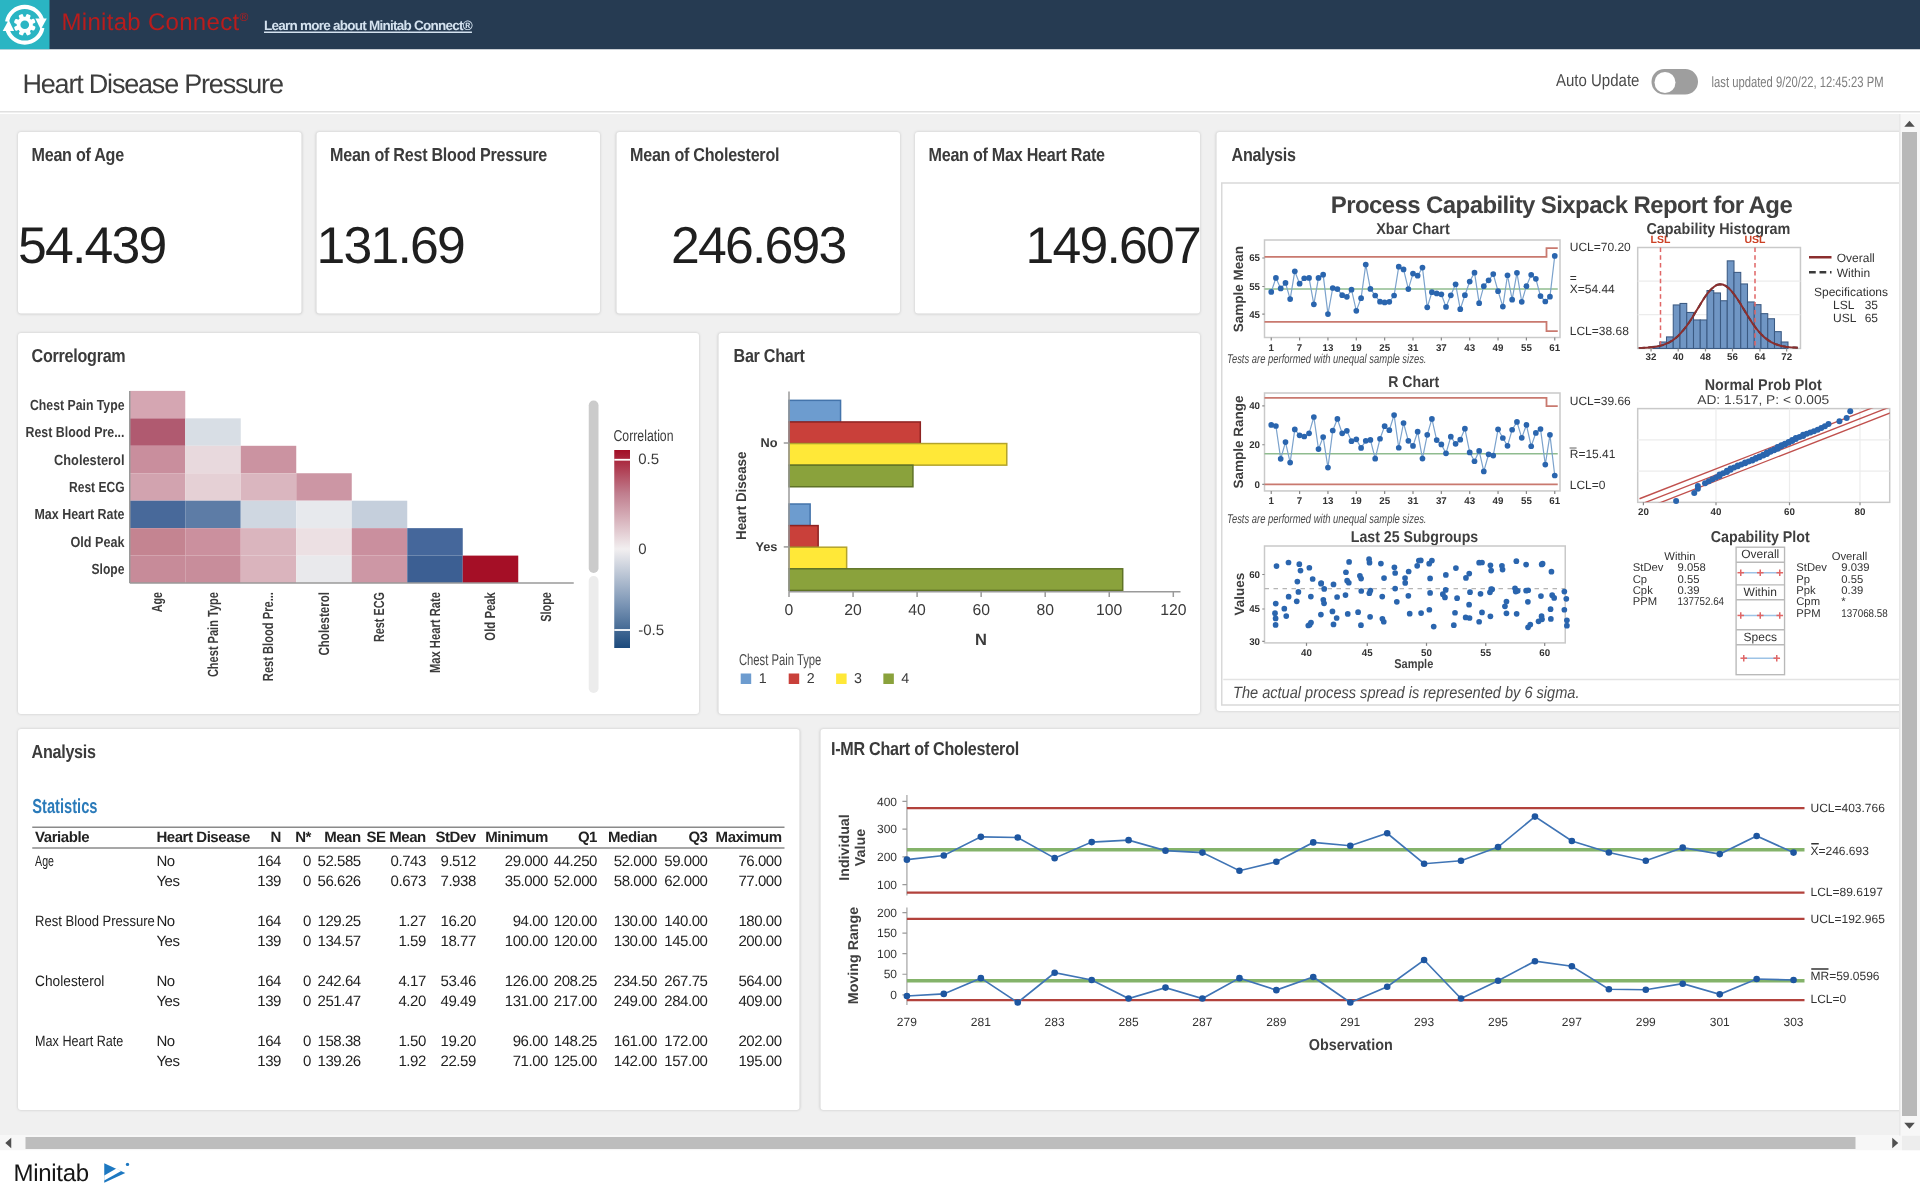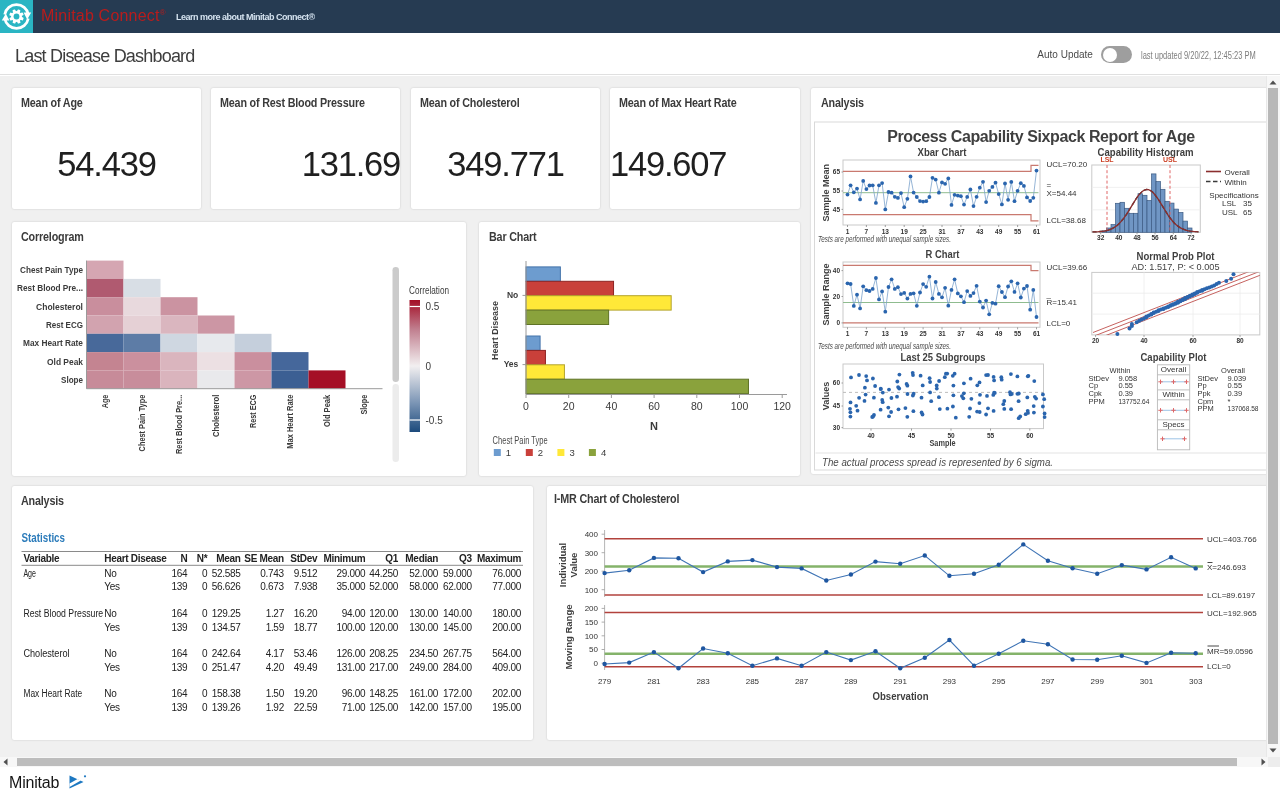--- a/index.html
+++ b/index.html
@@ -25,40 +25,40 @@
     <rect x="15.0" y="9.2" width="3.0" height="3.4" rx="0.8" fill="#fff" transform="rotate(67 16.5 16.5)"></rect>
     <rect x="15.0" y="9.2" width="3.0" height="3.4" rx="0.8" fill="#fff" transform="rotate(112 16.5 16.5)"></rect>
     <rect x="15.0" y="9.2" width="3.0" height="3.4" rx="0.8" fill="#fff" transform="rotate(157 16.5 16.5)"></rect>
     <rect x="15.0" y="9.2" width="3.0" height="3.4" rx="0.8" fill="#fff" transform="rotate(202 16.5 16.5)"></rect>
     <rect x="15.0" y="9.2" width="3.0" height="3.4" rx="0.8" fill="#fff" transform="rotate(247 16.5 16.5)"></rect>
     <rect x="15.0" y="9.2" width="3.0" height="3.4" rx="0.8" fill="#fff" transform="rotate(292 16.5 16.5)"></rect>
     <rect x="15.0" y="9.2" width="3.0" height="3.4" rx="0.8" fill="#fff" transform="rotate(337 16.5 16.5)"></rect>
     <circle cx="16.5" cy="16.5" r="2.9" fill="#2ab5c3"></circle>
   </svg>
 <div class="abs" style="left:41px;top:7px;font-size:16px;color:#b91c1c;white-space:nowrap;letter-spacing:0.2px">Minitab Connect<span style="font-size:8px;vertical-align:6px">®</span></div>
-<div class="abs" style="left:176px;top:12px;font-size:9px;font-weight:bold;color:#d4e2ef;letter-spacing:-0.5px;">Learn more about Minitab Connect®</div>
+<div class="abs" style="left:176px;top:12px;font-size:9px;font-weight:bold;color:#d4e2ef;letter-spacing:-0.5px;text-decoration:underline">Learn more about Minitab Connect®</div>
 <div class="abs" style="left:0;top:33px;width:1280px;height:42px;background:#fff;border-bottom:1px solid #e0e0e0"></div>
-<div class="abs" style="left:15px;top:45.5px;font-size:18px;color:#3d3d3d;letter-spacing:-0.8px">Last Disease Dashboard</div>
+<div class="abs" style="left:15px;top:45.5px;font-size:18px;color:#3d3d3d;letter-spacing:-0.8px">Heart Disease Pressure</div>
 <div class="abs" style="right:187px;top:48px;font-size:11.5px;color:#4a4a4a;white-space:nowrap;transform:scaleX(0.87);transform-origin:100% 50%">Auto Update</div>
 <div class="abs" style="left:1101px;top:46px;width:31px;height:17px;background:#9e9e9e;border-radius:8.5px"></div>
 <div class="abs" style="left:1103px;top:47.5px;width:14px;height:14px;background:#fff;border-radius:50%"></div>
 <div class="abs" style="left:1141px;top:49.5px;font-size:10px;color:#7d7d7d;white-space:nowrap;transform:scaleX(0.75);transform-origin:0 50%">last updated 9/20/22, 12:45:23 PM</div>
 <div class="abs" style="left:0;top:76px;width:1280px;height:681px;background:#f0f0f0"></div>
 <div class="card" style="left:12px;top:88px;width:189px;height:121px"></div>
 <div class="ctitle" style="left:21px;top:96px">Mean of Age</div>
-<div class="abs" style="left:12px;top:145px;width:189px;text-align:center;font-size:34.5px;color:#1f1f1f;letter-spacing:-1.2px">54.439</div>
+<div class="abs" style="left:12px;top:145px;width:189px;text-align:left;font-size:34.5px;color:#1f1f1f;letter-spacing:-1.2px">54.439</div>
 <div class="card" style="left:211px;top:88px;width:189px;height:121px"></div>
 <div class="ctitle" style="left:220px;top:96px">Mean of Rest Blood Pressure</div>
-<div class="abs" style="left:211px;top:145px;width:189px;text-align:right;font-size:34.5px;color:#1f1f1f;letter-spacing:-1.2px">131.69</div>
+<div class="abs" style="left:211px;top:145px;width:189px;text-align:left;font-size:34.5px;color:#1f1f1f;letter-spacing:-1.2px">131.69</div>
 <div class="card" style="left:411px;top:88px;width:189px;height:121px"></div>
 <div class="ctitle" style="left:420px;top:96px">Mean of Cholesterol</div>
-<div class="abs" style="left:411px;top:145px;width:189px;text-align:center;font-size:34.5px;color:#1f1f1f;letter-spacing:-1.2px">349.771</div>
+<div class="abs" style="left:411px;top:145px;width:189px;text-align:center;font-size:34.5px;color:#1f1f1f;letter-spacing:-1.2px">246.693</div>
 <div class="card" style="left:610px;top:88px;width:190px;height:121px"></div>
 <div class="ctitle" style="left:619px;top:96px">Mean of Max Heart Rate</div>
-<div class="abs" style="left:610px;top:145px;width:190px;text-align:left;font-size:34.5px;color:#1f1f1f;letter-spacing:-1.2px">149.607</div>
+<div class="abs" style="left:610px;top:145px;width:190px;text-align:right;font-size:34.5px;color:#1f1f1f;letter-spacing:-1.2px">149.607</div>
 <div class="card" style="left:811px;top:88px;width:462px;height:386px"></div>
 <div class="ctitle" style="left:821px;top:96px">Analysis</div>
 <svg style="position:absolute;left:811px;top:88px;" width="462" height="386" viewBox="0 0 462 386">
     <rect x="3.5" y="34.0" width="454.00" height="348.00" fill="#fff" stroke="#d9d9d9" stroke-width="1"></rect>
     <text x="230.0" y="54.0" fill="#3f3f3f" text-anchor="middle" font-size="16px" font-weight="bold" letter-spacing="-0.4">Process Capability Sixpack Report for Age</text>
     <text x="131.0" y="68.0" fill="#3f3f3f" text-anchor="middle" font-size="10.5px" textLength="49.0" lengthAdjust="spacingAndGlyphs" font-weight="bold">Xbar Chart</text>
     <rect x="32.0" y="72.0" width="197.00" height="65.00" fill="#fff" stroke="#c9c9c9" stroke-width="1"></rect>
     <polyline points="32.0,83.3 220.0,83.3 220.0,77.4 227.5,77.4" fill="none" stroke="#c9796f" stroke-width="1.2"></polyline>
     <polyline points="32.0,126.6 220.0,126.6 220.0,132.8 227.5,132.8" fill="none" stroke="#c9796f" stroke-width="1.2"></polyline>
     <line x1="32.0" y1="104.7" x2="227.5" y2="104.7" stroke="#8fbc8f" stroke-width="1"></line>

